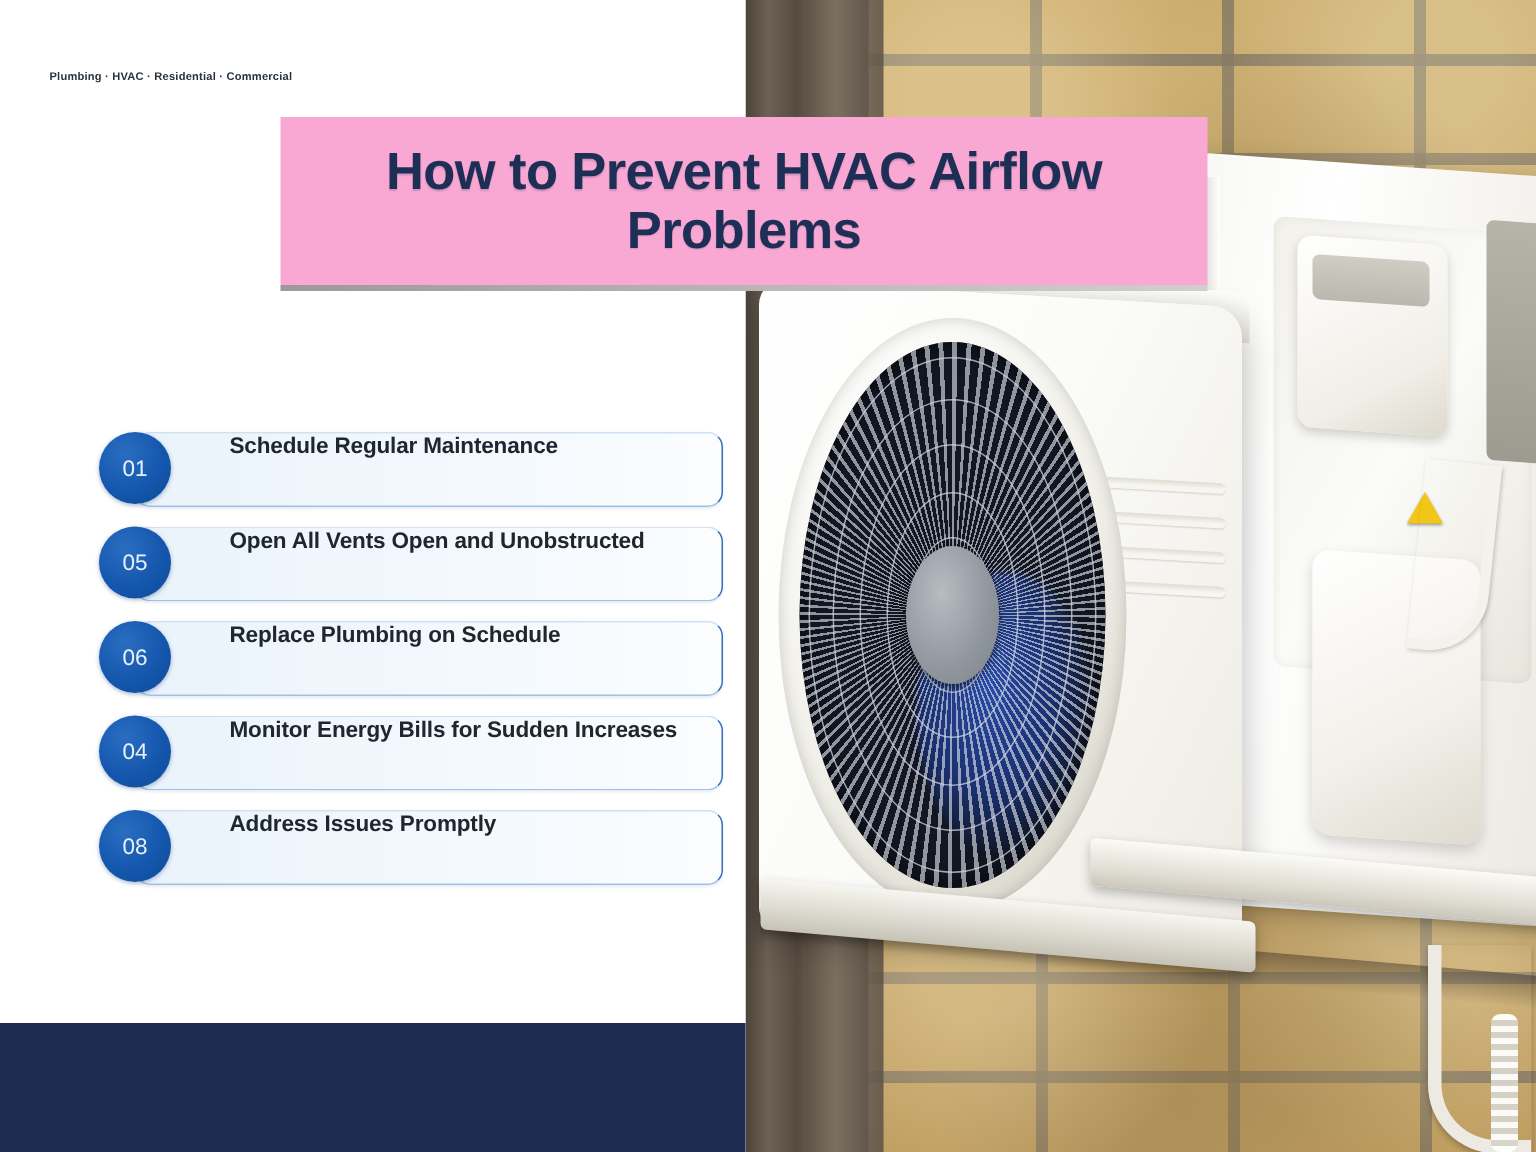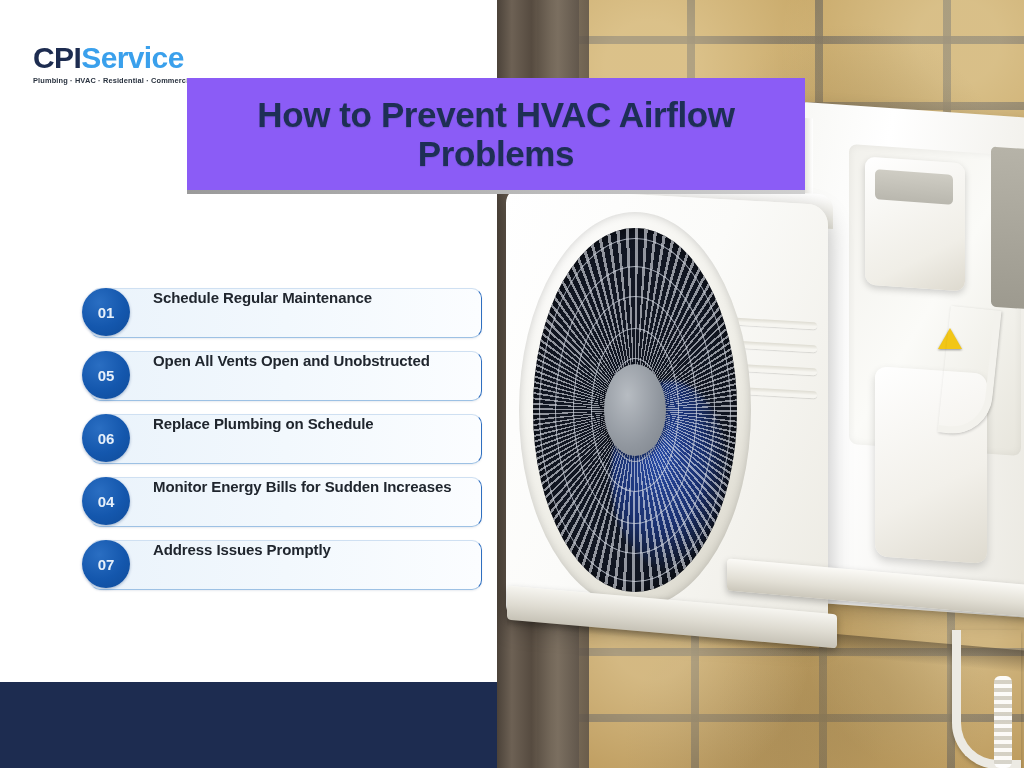--- a/index.html
+++ b/index.html
@@ -333,21 +333,21 @@
     color: #29323f;
     letter-spacing: 0.15px;
     white-space: nowrap;
   }
 
   
   .title-banner {
     position: absolute;
     left: 187px; top: 78px;
     width: 618px; height: 112px;
-    background: #8b5cf6;
+    background: #f9a8d4;
     z-index: 5;
     display: flex;
     align-items: center;
     justify-content: flex-start;
   }
   .title-text {
     color: #1e2f55;
     font-size: 35px;
     font-weight: bold;
     line-height: 1.12;
@@ -392,27 +392,27 @@
   .pill-label {
     margin-left: 62px;
     color: #20262e;
     font-size: 15px;
     font-weight: bold;
     letter-spacing: -0.1px;
     white-space: nowrap;
   }
   .badge {
     position: absolute;
-    left: 16px; top: 0;
+    left: 0; top: 0;
     width: 48px; height: 48px;
     border-radius: 50%;
     background: radial-gradient(circle at 36% 30%, #2a6ec2 0%, #1457ad 55%, #0f4b99 100%);
     color: #e7f0fa;
     font-size: 15px;
-    font-weight: bold;
+    font-weight: normal;
     display: flex;
     align-items: center;
     justify-content: center;
     z-index: 2;
     box-shadow: 0 1px 3px rgba(12,50,110,0.35);
   }
 </style>
 </head>
 <body>
 
@@ -470,21 +470,20 @@
     <div class="hose-ribs"></div>
   </div>
 
   <div class="warn-triangle"></div>
   <div class="conduit"></div>
 
   <div class="left-panel"></div>
   <div class="bottom-bar"></div>
 
   <div class="logo">
-    <div class="logo-word"><span class="logo-cpi">CPI</span><span class="logo-service">Service</span></div>
     <div class="logo-tag">Plumbing · HVAC · Residential · Commercial</div>
   </div>
 
   <div class="title-banner">
     <div class="title-text">How to Prevent HVAC Airflow Problems</div>
   </div>
   <div class="title-rule"></div>
 
   <div class="list">
     <div class="list-item">
@@ -508,17 +507,17 @@
     <div class="list-item">
       <div class="pill">
         <span class="pill-label">Monitor Energy Bills for Sudden Increases</span>
       </div>
       <div class="badge">04</div>
     </div>
     <div class="list-item">
       <div class="pill">
         <span class="pill-label">Address Issues Promptly</span>
       </div>
-      <div class="badge">07</div>
+      <div class="badge">08</div>
     </div>
   </div>
 
 </div>
 
 </body></html>

